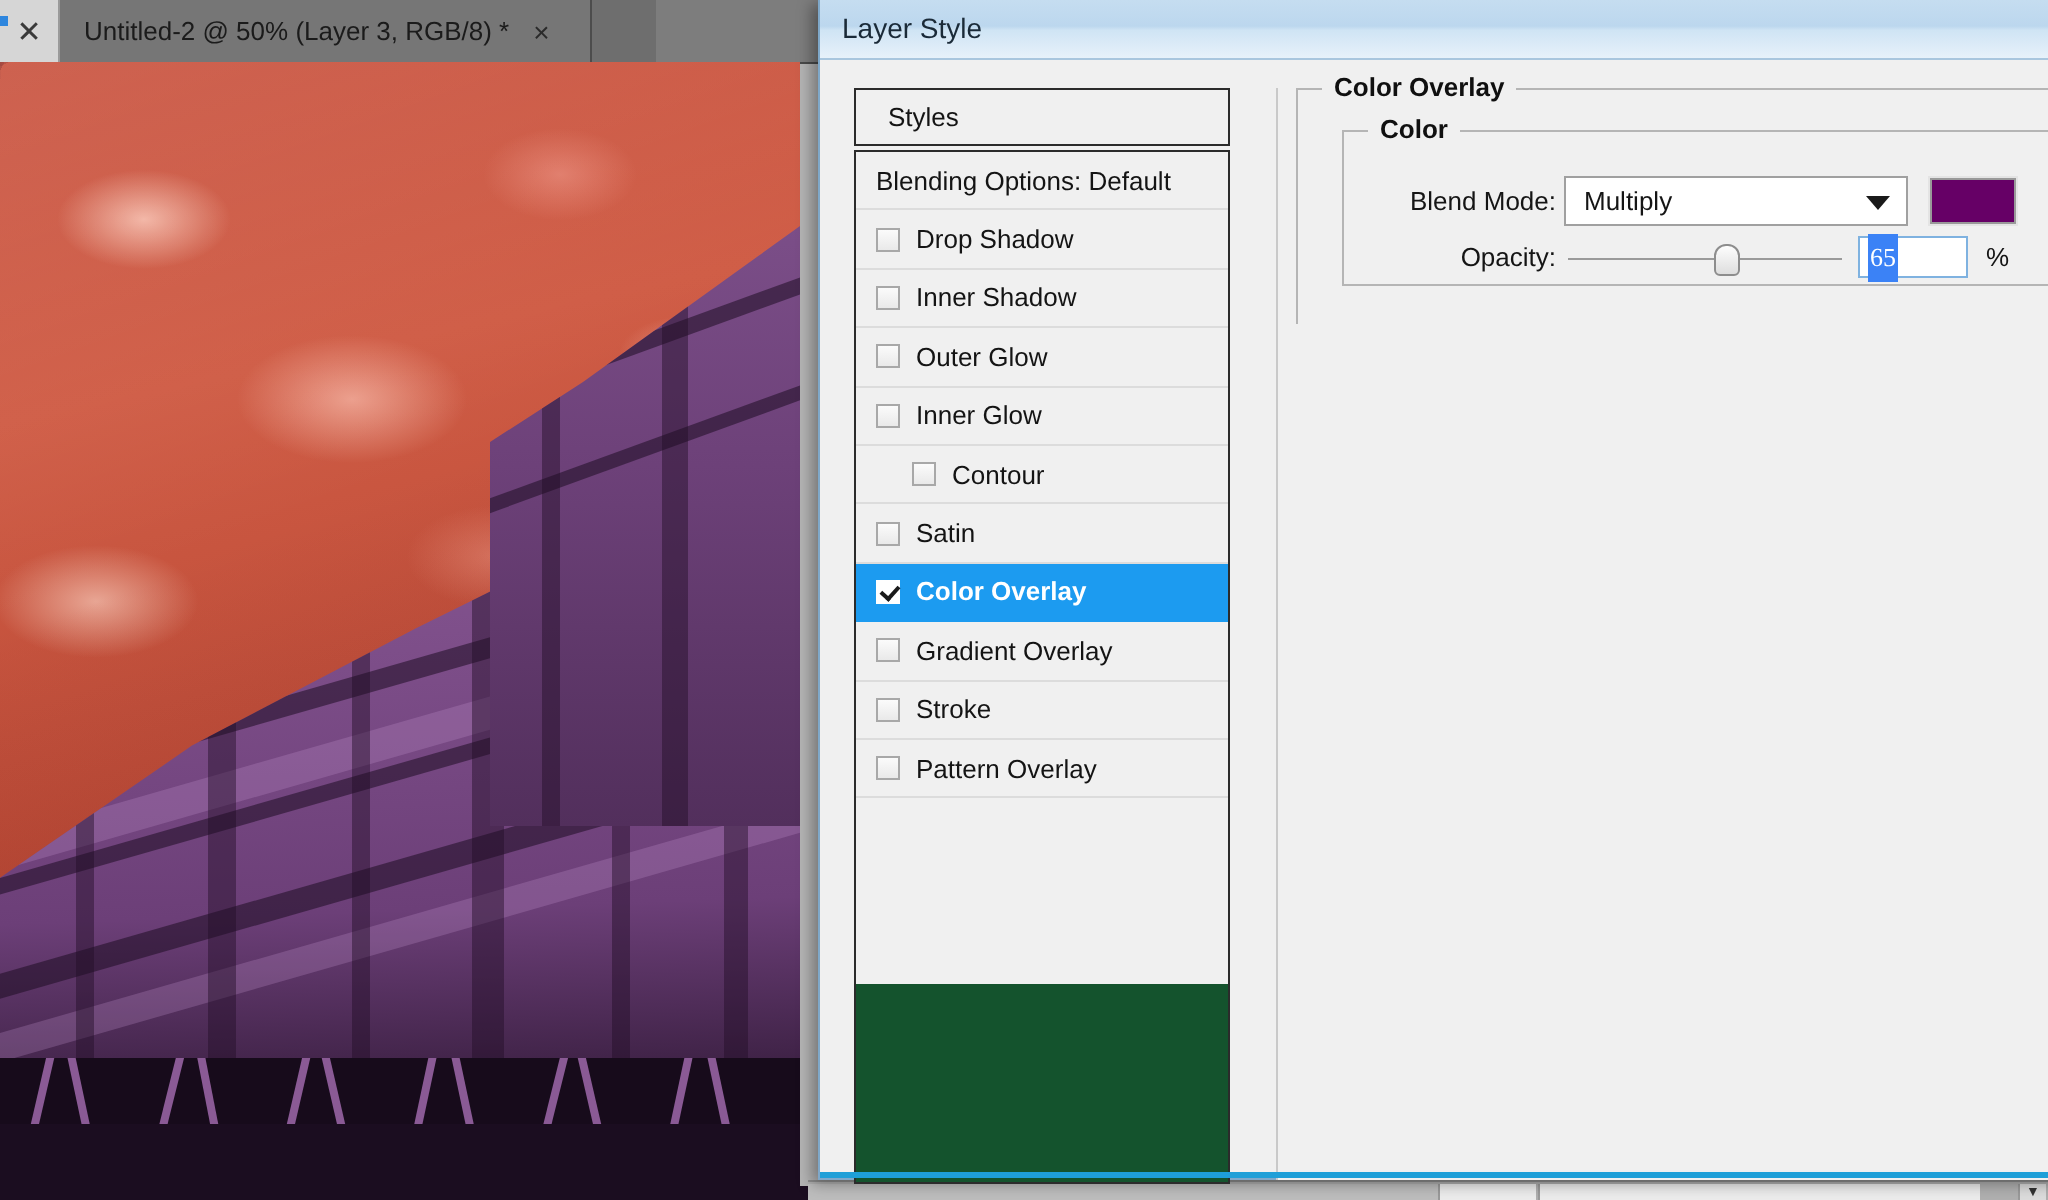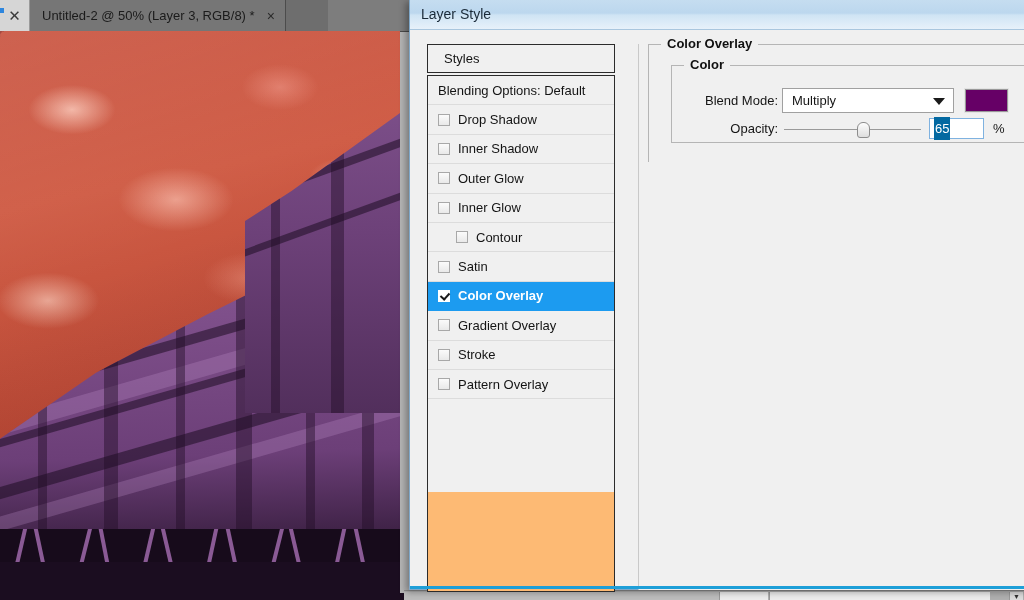--- a/index.html
+++ b/index.html
@@ -49,21 +49,21 @@
   .tab-close-left .bluebit {
     position: absolute;
     left: 0; top: 8px;
     width: 4px; height: 5px;
     background: #2e86de;
   }
   .tab-active {
     position: absolute;
     left: 30px; top: 0;
     height: 31px;
-    padding: 0 10px 0 12px;
+    padding: 0 20px 0 12px;
     background: #767676;
     border-right: 1px solid #4c4c4c;
     display: flex;
     align-items: center;
     gap: 12px;
     color: #1b1b1b;
     font-size: 13px;
     white-space: nowrap;
   }
   .tab-active .tab-x {
@@ -266,21 +266,21 @@
     display: flex;
     align-items: center;
     padding-left: 16px;
     font-size: 13px;
     color: #141414;
   }
   .styles-list {
     box-sizing: border-box;
     margin-top: 2px;
     height: 517px;
-    background: #fdba74;
+    background: #14532d;
     border: 1px solid #2b2b2b;
     overflow: hidden;
   }
   .style-row {
     box-sizing: border-box;
     height: 29.4px;
     display: flex;
     align-items: center;
     padding-left: 10px;
     font-size: 13px;
@@ -437,23 +437,24 @@
     box-sizing: border-box;
     background: #ffffff;
     border: 1px solid #7fb2e0;
     display: flex;
     align-items: center;
     padding-left: 4px;
     font-size: 13px;
     color: #151515;
   }
   .numfield .sel {
-    background: #0369a1;
+    background: #3b82f6;
     color: #ffffff;
     padding: 4px 1px;
+    font-family: Liberation Serif, serif;
   }
   .pct {
     margin-left: 9px;
     font-size: 13px;
     color: #151515;
   }
 </style>
 </head>
 <body>
 

